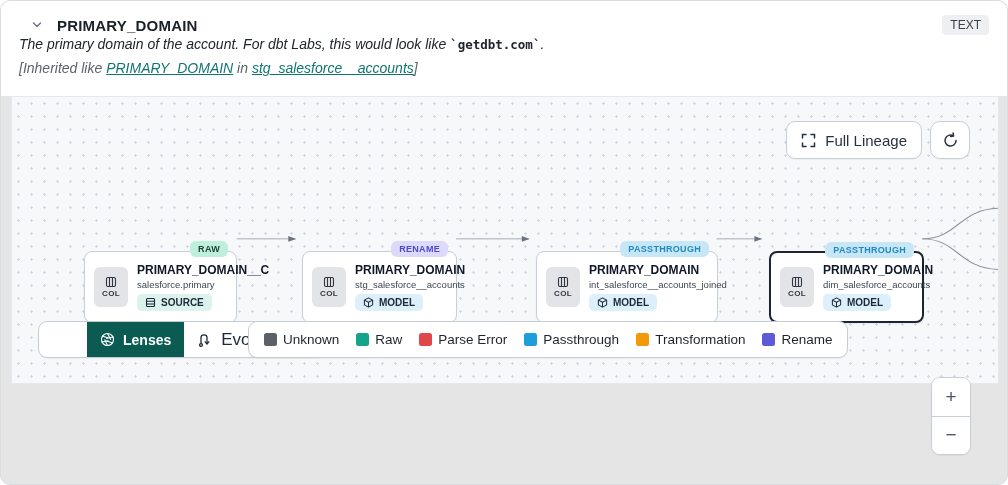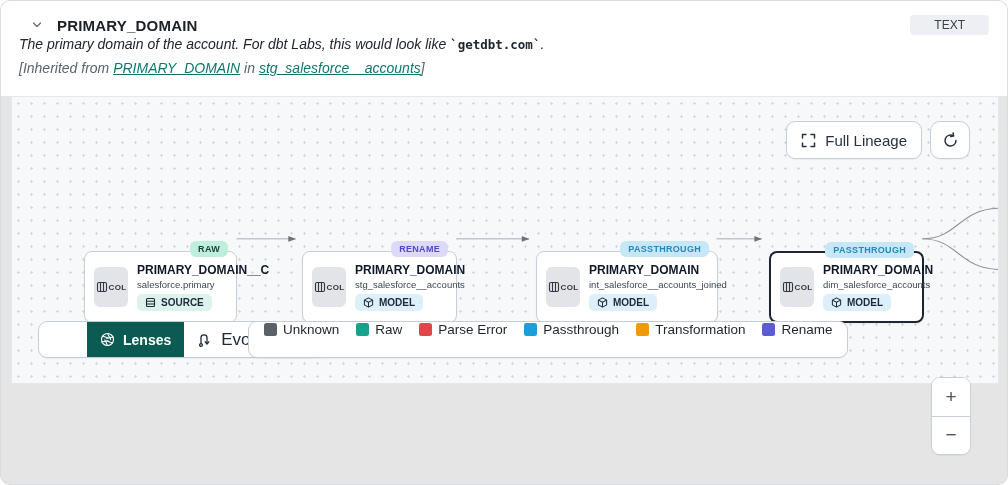--- a/index.html
+++ b/index.html
@@ -6,21 +6,21 @@
   html,body { background:#fff; font-family:"Liberation Sans", sans-serif; }
   .card {
     position:relative; width:1008px; height:485px; background:#e5e5e5;
     border:1px solid #d8dce1; border-radius:10px; overflow:hidden;
   }
   
   .header { position:absolute; top:0; left:0; right:0; height:95px; background:#fff; padding:13px 18px 0 18px; }
   .hrow1 { display:flex; align-items:center; gap:12px; height:22px; }
   .collapse-btn { display:flex; align-items:center; justify-content:center; width:16px; height:16px; cursor:pointer; color:#6a7280; margin-left:10px; }
   .page-title { font-size:15px; font-weight:700; color:#1a2026; letter-spacing:.2px; }
-  .type-badge { margin-left:auto; background:#edeff2; color:#3a414b; font-size:12px; font-weight:500; padding:3px 24px; border-radius:4px; }
+  .type-badge { margin-left:auto; background:#edeff2; color:#3a414b; font-size:12px; font-weight:500; padding:3px 8px; border-radius:4px; }
   .hrow2 { font-style:italic; font-size:14px; color:#20262e; }
   .hrow2 code { font-family:"DejaVu Sans Mono", monospace; font-style:normal; font-weight:700; font-size:12.5px; color:#20262e; }
   .hrow3 { margin-top:8px; font-style:italic; font-size:14px; color:#5b636d; }
   .hrow3 a { color:#0f766e; text-decoration:underline; cursor:pointer; font-style:italic; }
   
   .canvas {
     position:absolute; left:10px; top:95px; width:988px; height:288px;
     background:#f7f8fa; border:1px solid #e5e8ec; border-radius:0;
     background-image: radial-gradient(circle, #d5d9df 1px, transparent 1.2px);
     background-size: 13px 13px;
@@ -41,21 +41,21 @@
   .zoomctl button { flex:1; background:#fff; border:none; font-size:19px; color:#4b5563; cursor:pointer; font-family:inherit; }
   .zoomctl button:first-child { border-bottom:1px solid #c8ced6; }
   
   .node {
     position:absolute; top:154px; height:72px; background:#fff;
     border:1px solid #c9cfd8; border-radius:8px; display:flex; align-items:center;
     gap:9px; padding:0 9px; cursor:pointer; box-shadow:0 1px 2px rgba(16,24,40,.05);
   }
   .node.selected { border:2px solid #1d2433; }
   .col-chip { width:34px; height:40px; background:#e2e4e8; border-radius:6px; flex:none;
-    display:flex; align-items:center; justify-content:center; gap:1px;
+    display:flex; flex-direction:column; align-items:center; justify-content:center; gap:1px;
     font-size:8px; font-weight:700; color:#30363e; letter-spacing:.3px; }
   .node-body { display:flex; flex-direction:column; }
   .node-title { font-size:12px; font-weight:700; color:#101828; white-space:nowrap; }
   .node-sub { font-size:9.5px; color:#3d4752; margin-top:2px; white-space:nowrap; }
   .type-chip { margin-top:4px; display:inline-flex; align-items:center; gap:5px; width:max-content;
     font-size:10px; font-weight:600; color:#1d2939; padding:3px 8px; border-radius:5px; }
   .type-chip.source { background:#dcf2ec; }
   .type-chip.model { background:#ddeffa; }
   .node-badge { position:absolute; top:-11px; right:8px; font-size:9px; font-weight:700;
     padding:3px 8px; border-radius:6px; letter-spacing:.3px; }
@@ -63,21 +63,21 @@
   .badge-rename { background:#dcd9fa; color:#5149c9; }
   .badge-pass { background:#c7e7f7; color:#2389bd; }
   
   .lens-group { position:absolute; left:26px; bottom:25px; height:37px; display:flex;
     border:1px solid #c6ccd4; border-radius:9px; overflow:hidden; background:#fff;
     box-shadow:0 1px 1px rgba(16,24,40,.04);padding-left:48px; }
   .lens-seg { display:flex; align-items:center; gap:8px; padding:0 13px; background:#0b5b52;
     color:#fff; font-size:14px; font-weight:700; cursor:pointer; }
   .evo-seg { display:flex; align-items:center; gap:9px; padding:0 13px; background:#fff;
     color:#1d2939; font-size:17px; cursor:pointer; }
-  .legend { position:absolute; left:236px; bottom:25px; height:37px; display:flex; align-items:flex-start;
+  .legend { position:absolute; left:236px; bottom:25px; height:37px; display:flex; align-items:center;
     gap:17px; padding:0 15px; background:#fff; border:1px solid #c6ccd4; border-radius:9px;
     box-shadow:0 1px 1px rgba(16,24,40,.04); }
   .legend-item { display:flex; align-items:center; gap:6px; font-size:13.5px; color:#1f242b; }
   .legend-swatch { width:13px; height:13px; border-radius:2.5px; display:inline-block; }
   svg { display:block; }
 </style>
 </head>
 <body>
 
 <div class="card">
@@ -89,21 +89,21 @@
             <polyline points="2.5,4 6,7.5 9.5,4" fill="none" stroke="currentColor" stroke-width="1.4" stroke-linecap="round" stroke-linejoin="round"></polyline>
           </svg>
       </span>
       <span class="page-title">PRIMARY_DOMAIN</span>
       <span class="type-badge">TEXT</span>
     </div>
     <div class="hrow2">
       <span>The primary domain of the account. For dbt Labs, this would look like </span><code>`getdbt.com`</code><span>.</span>
     </div>
     <div class="hrow3">
-      <span>[Inherited from </span><a>PRIMARY_DOMAIN</a><span> in </span><a>stg_salesforce__accounts</a><span>]</span>
+      <span>[Inherited like </span><a>PRIMARY_DOMAIN</a><span> in </span><a>stg_salesforce__accounts</a><span>]</span>
     </div>
   </div>
 
   <div class="canvas">
 
     <svg class="edges" viewBox="0 0 988 383" preserveAspectRatio="none">
       <defs>
         <marker id="arrow" markerWidth="8" markerHeight="8" refX="6.5" refY="4" orient="auto">
           <path d="M1,1 L7,4 L1,7 Z" fill="#6b7280"></path>
         </marker>

